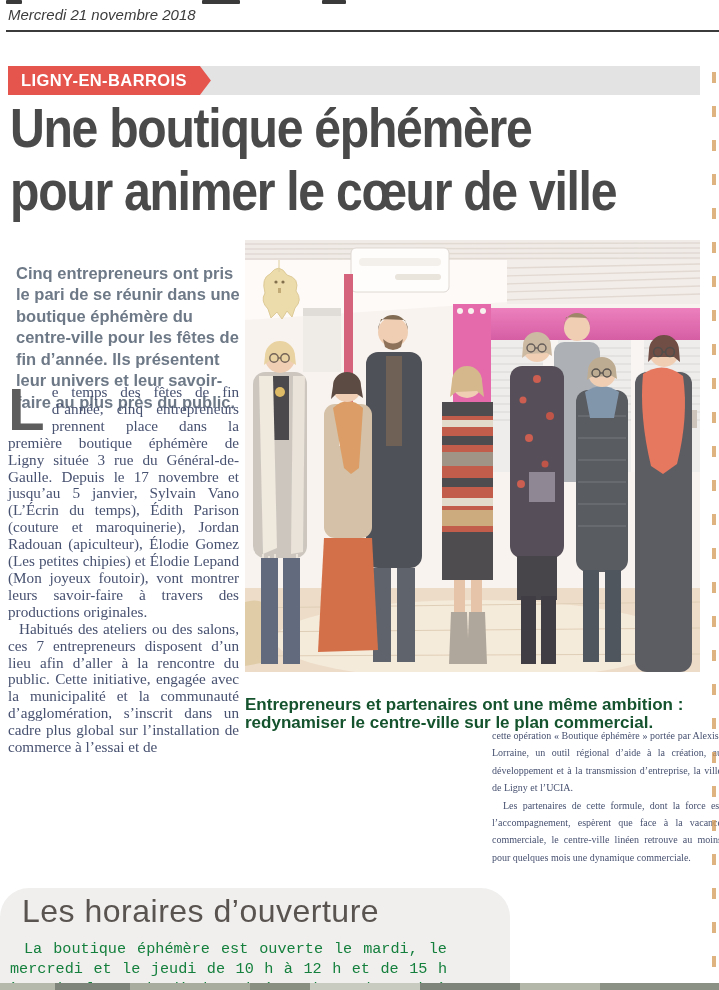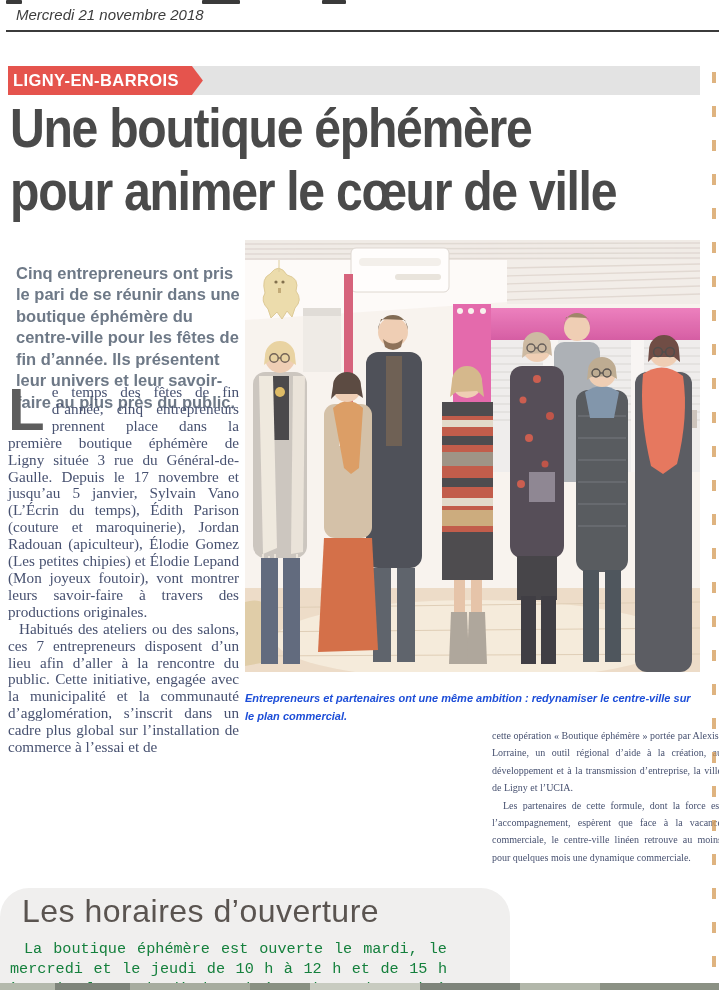--- a/index.html
+++ b/index.html
@@ -2,27 +2,27 @@
 <html><head>
 <meta charset="utf-8">
 <style>
   html,body{margin:0;padding:0;background:#fff;}
   #page{position:relative;width:719px;height:990px;background:#ffffff;overflow:hidden;
         font-family:"Liberation Sans", sans-serif;}
 
   
   .topfrag{position:absolute;top:0;height:4px;background:#3a3a3a;border-radius:1px;}
 
-  .date-line{position:absolute;left:16px;top:6px;font-style:italic;font-size:15px;color:#3d3d3d;}
+  .date-line{position:absolute;left:8px;top:6px;font-style:italic;font-size:15px;color:#3d3d3d;}
   .top-rule{position:absolute;left:6px;top:30px;width:713px;height:2px;background:#3b3b3b;}
 
   .kicker-bar{position:absolute;left:8px;top:66px;width:692px;height:29px;background:#e3e3e3;}
   .kicker-badge{position:absolute;left:8px;top:66px;height:29px;line-height:29px;
         background:#e5544d;color:#ffffff;font-weight:bold;font-size:16.5px;letter-spacing:.4px;
-        padding:0 24px 0 5px;
+        padding:0 24px 0 13px;
         clip-path:polygon(0 0, calc(100% - 11px) 0, 100% 50%, calc(100% - 11px) 100%, 0 100%);}
 
   .headline{position:absolute;left:6px;top:92px;color:#4a4a4a;font-weight:700;}
   .headline span{display:block;font-size:56px;line-height:63px;letter-spacing:-1.5px;
         transform:scaleX(.86);transform-origin:0 50%;white-space:nowrap;}
 
   .lead{position:absolute;left:16px;top:246px;width:231px;
         font-weight:bold;font-size:16.5px;line-height:21.6px;color:#6e7987;}
 
   .serif{font-family:"Liberation Serif", serif;color:#475170;text-align:justify;}
@@ -31,21 +31,21 @@
   .col-right{position:absolute;left:492px;top:727px;width:230px;font-size:10px;line-height:17.4px;}
   .para{margin:0;}
   .para.indent{text-indent:11px;}
   .dropcap{float:left;font-family:"Liberation Sans", sans-serif;font-weight:700;font-size:60px;
         line-height:46px;color:#5d5d5d;margin:3px 7px 0 0;}
 
   .photo{position:absolute;left:245px;top:240px;width:455px;height:432px;overflow:hidden;background:#f6f2ee;}
   .photo svg{display:block;width:455px;height:432px;}
 
   .caption{position:absolute;left:245px;top:679px;width:455px;
-        font-weight:bold;font-size:11px;line-height:17.5px;color:#1d4ed8;font-style:italic;}
+        font-weight:bold;font-size:17px;line-height:17.5px;color:#14532d;}
 
   .hours-box{position:absolute;left:0;top:888px;width:510px;height:127px;background:#f0efee;border-radius:29px;}
   .hours-title{position:absolute;left:22px;top:5px;font-size:32px;font-weight:400;
         color:#5a5450;letter-spacing:.5px;}
   .hours-text{position:absolute;left:10px;top:52px;width:437px;
         font-family:Liberation Mono, monospace;font-size:15.2px;line-height:19.8px;
         color:#15803d;text-align:justify;text-indent:14px;}
 
   .bottom-strip{position:absolute;left:0;top:983px;width:719px;height:7px;
         background:linear-gradient(90deg,#b4b9ac 0 55px,#7e847a 55px 130px,#a7ac9f 130px 250px,

